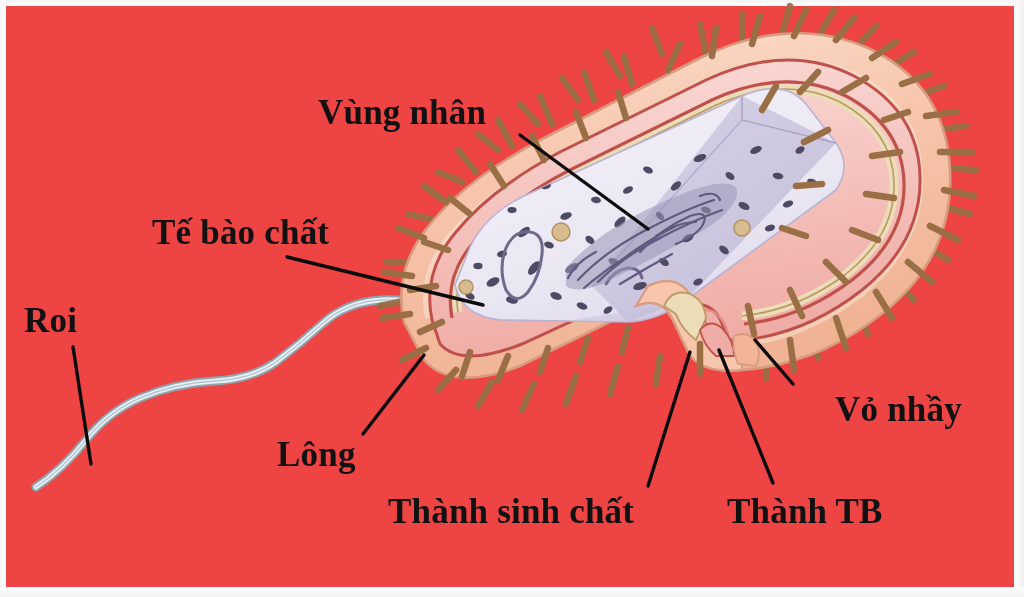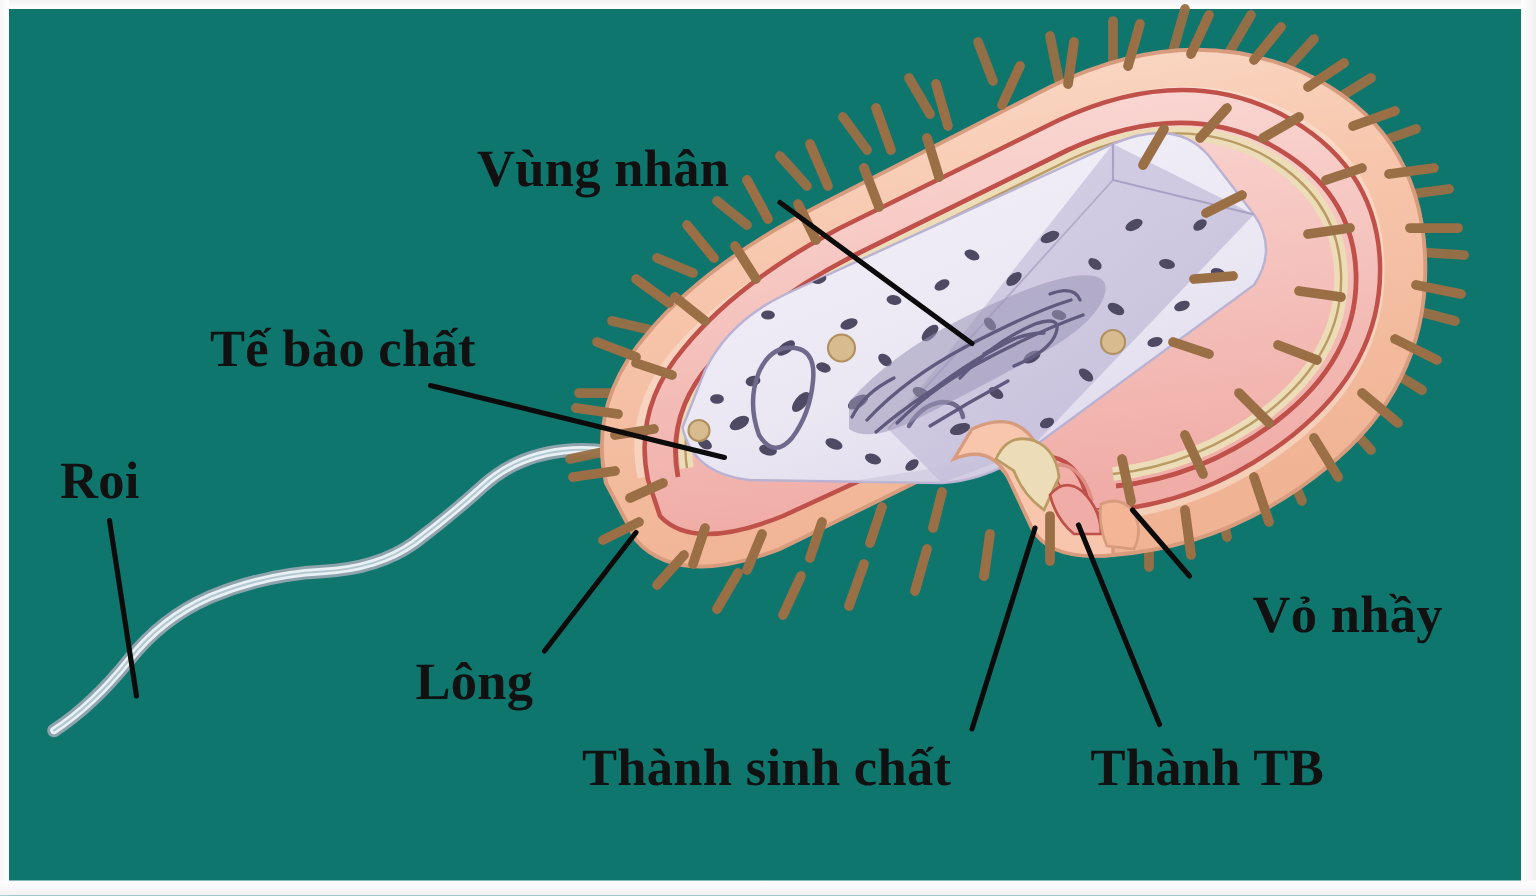--- a/index.html
+++ b/index.html
@@ -4,21 +4,21 @@
 <style>
   html, body {
     margin: 0;
     padding: 0;
     background: #ffffff;
   }
   #stage {
     position: relative;
     width: 1024px;
     height: 597px;
-    background: #0f766e;
+    background: #ef4444;
     overflow: hidden;
     font-family: "Liberation Serif", "DejaVu Serif", serif;
   }
   
   #edge-top {
     position: absolute; left: 0; top: 0; width: 1024px; height: 6px;
     background: linear-gradient(#f2f2f2, #ffffff);
   }
   #edge-right {
     position: absolute; right: 0; top: 0; width: 10px; height: 597px;
@@ -377,23 +377,23 @@
       <line x1="73" y1="347" x2="91" y2="464"></line>
       <line x1="363" y1="434" x2="424" y2="355"></line>
       <line x1="648" y1="486" x2="690" y2="352"></line>
       <line x1="773" y1="483" x2="719" y2="350"></line>
       <line x1="793" y1="384" x2="755" y2="340"></line>
     </g>
   </svg>
 
   <div class="label sz-lg" style="left:318px; top:95px;">Vùng nhân</div>
 
-  <div class="label sz-lg" style="left:140px; top:215px;">Tế bào chất</div>
-
-  <div class="label sz-lg" style="left:40px; top:303px;">Roi</div>
+  <div class="label sz-lg" style="left:152px; top:215px;">Tế bào chất</div>
+
+  <div class="label sz-lg" style="left:24px; top:303px;">Roi</div>
 
   <div class="label sz-lg" style="left:277px; top:437px;font-family:Liberation Serif, serif;">Lông</div>
 
   <div class="label sz-lg" style="left:388px; top:494px;">Thành sinh chất</div>
 
   <div class="label sz-lg" style="left:727px; top:494px;text-align:right;">Thành TB</div>
 
   <div class="label sz-lg" style="left:787px; top:392px;margin-left:48px;">Vỏ nhầy</div>
 
 </div>

